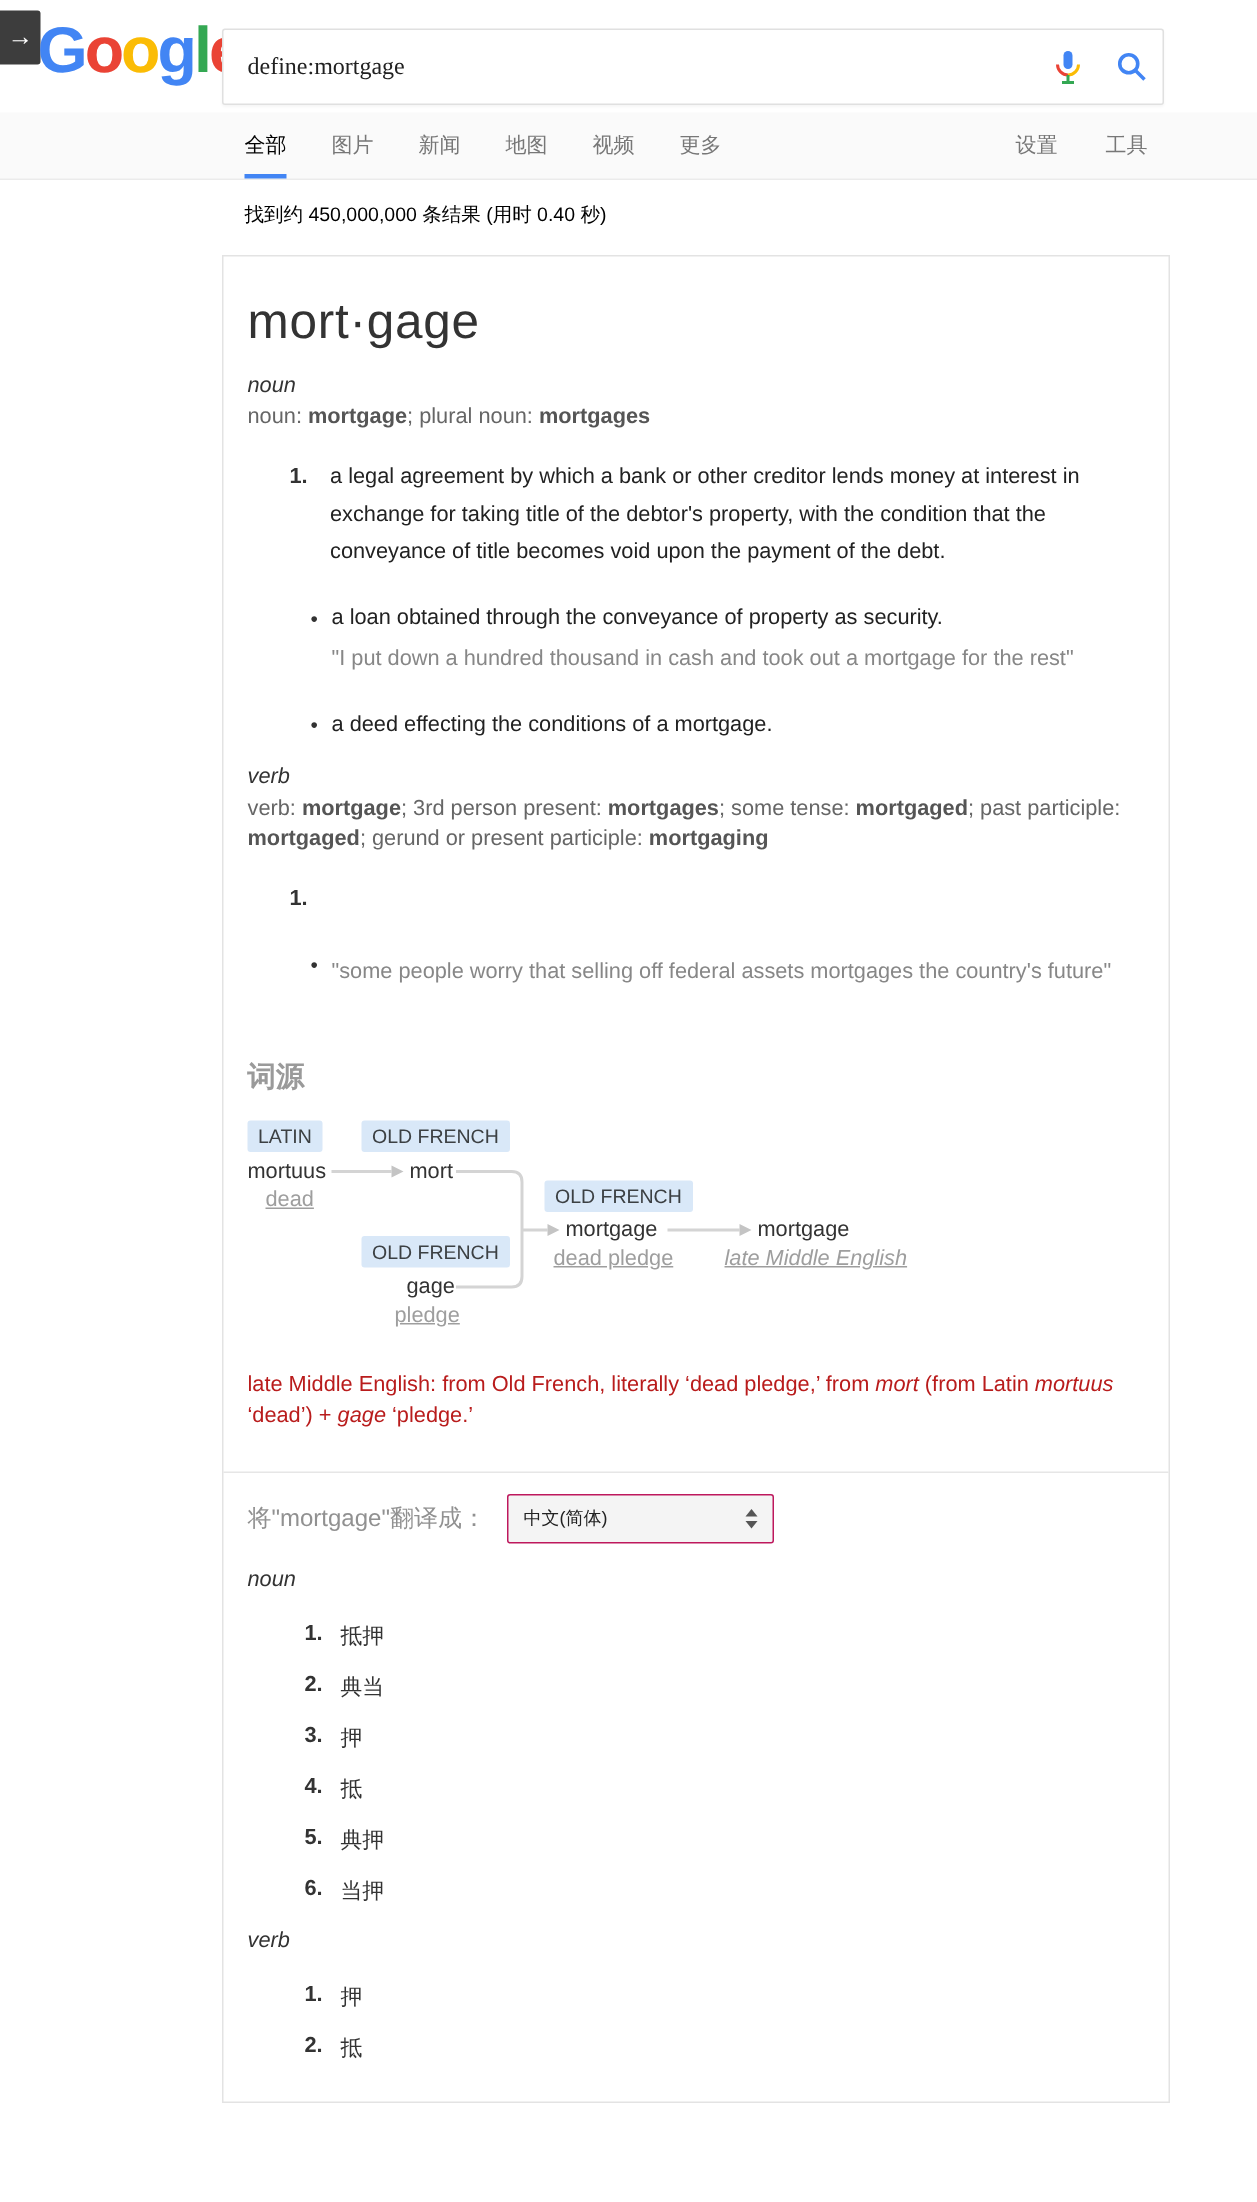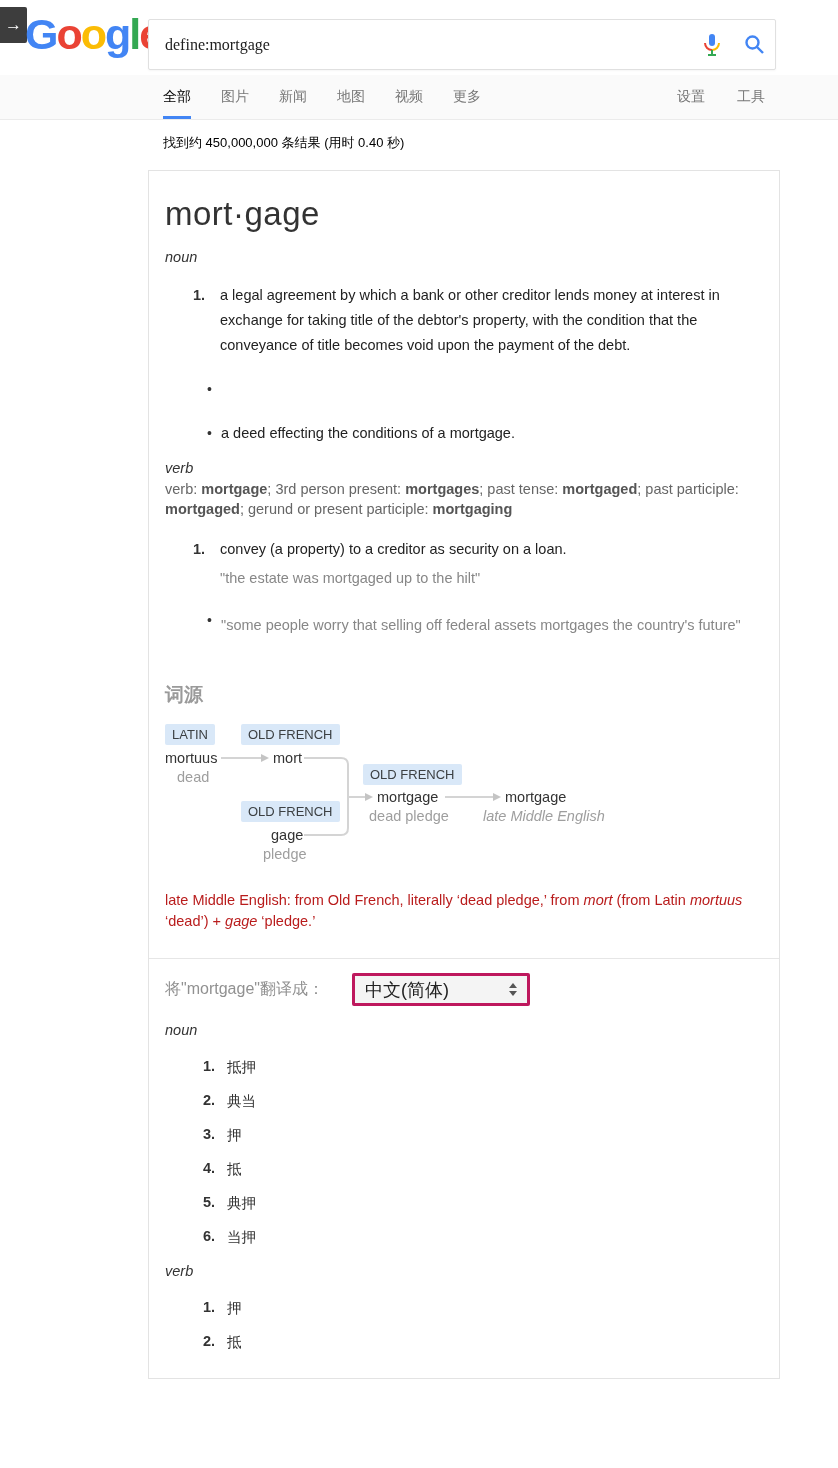--- a/index.html
+++ b/index.html
@@ -51,32 +51,32 @@
   .bullet-row { display:flex; }
   .bullet-dot { width:14px; color:#333; font-size:14px; line-height:22px; flex:none; }
   .bullet-text { font-size:14.5px; color:#222; line-height:22px; }
   
   .section-ety { padding:26px 16px 26px 16px; }
   .ety-heading { font-size:19px; color:#9a9a9a; font-weight:bold; }
   .ety-diagram { position:relative; height:150px; margin-top:16px; font-size:14.5px; }
   .chip { position:absolute; background:#d9e8f8; color:#3c4043; font-size:13px;
     padding:3px 7px; border-radius:2px; white-space:nowrap; }
   .ety-word { position:absolute; color:#333; white-space:nowrap; }
-  .ety-gloss { position:absolute; color:#9e9e9e; white-space:nowrap; }
+  .ety-gloss { position:absolute; color:#9e9e9e; white-space:nowrap;text-decoration:underline; }
   .ety-gloss.it { font-style:italic; }
   .ety-svg { position:absolute; left:0; top:0; }
   .ety-note { font-size:14.5px; color:#b91c1c; line-height:21px; margin-top:16px; max-width:600px; }
   .ety-note .it { font-style:italic; }
   
   .section-trans { border-top:1px solid #e6e6e6; padding:14px 16px 22px 16px; }
   .trans-head { display:flex; align-items:center; }
   .trans-label { font-size:16px; color:#919191; }
-  .lang-select { margin-left:28px; width:178px; height:33px; background:#f4f4f4;
-    border:3px solid #be185d; border-radius:2px; display:flex; align-items:center;
-    justify-content:space-between; padding:0 10px; font-size:18px; color:#222; cursor:pointer; }
+  .lang-select { margin-left:14px; width:178px; height:33px; background:#f4f4f4;
+    border:1px solid #be185d; border-radius:2px; display:flex; align-items:center;
+    justify-content:space-between; padding:0 10px; font-size:12px; color:#222; cursor:pointer; }
   .spinner { display:flex; flex-direction:column; align-items:center; line-height:0; }
   .spinner span { width:0; height:0; border-left:4px solid transparent; border-right:4px solid transparent; }
   .spinner .up { border-bottom:5px solid #555; margin-bottom:3px; }
   .spinner .down { border-top:5px solid #555; }
   .trans-pos { font-style:italic; font-size:14.5px; color:#333; margin-top:16px; }
   .trans-list { margin:20px 0 4px 38px; }
   .trans-item { display:flex; margin-bottom:15px; }
   .trans-num { font-weight:bold; color:#333; font-size:14.5px; width:24px; flex:none; }
   .trans-text { font-size:14.5px; color:#333; }
 </style>
@@ -125,50 +125,51 @@
 
 <div class="stats">找到约 450,000,000 条结果  (用时 0.40 秒)</div>
 
 <div class="main-col">
   <div class="card">
 
     <div class="section-dict">
       <h1 class="word-title">mort·gage</h1>
 
       <div class="pos">noun</div>
+      <div class="forms"><span>noun: </span><span class="b">mortgage</span><span>; plural noun: </span><span class="b">mortgages</span></div>
 
       <div class="def-block">
         <div class="def-row">
           <div class="def-num">1.</div>
           <div class="def-text">a legal agreement by which a bank or other creditor lends money at interest in exchange for taking title of the debtor's property, with the condition that the conveyance of title becomes void upon the payment of the debt.</div>
         </div>
       </div>
 
       <div class="bullet-block">
         <div class="bullet-row">
           <div class="bullet-dot">•</div>
+          <div>
+            <div class="bullet-text">a loan obtained through the conveyance of property as security.</div>
+            <div class="quote">"I put down a hundred thousand in cash and took out a mortgage for the rest"</div>
+          </div>
         </div>
       </div>
       <div class="bullet-block" style="margin-top:22px;">
         <div class="bullet-row">
           <div class="bullet-dot">•</div>
           <div class="bullet-text">a deed effecting the conditions of a mortgage.</div>
         </div>
       </div>
 
       <div class="pos">verb</div>
-      <div class="forms"><span>verb: </span><span class="b">mortgage</span><span>; 3rd person present: </span><span class="b">mortgages</span><span>; past tense: </span><span class="b">mortgaged</span><span>; past participle: </span><span class="b">mortgaged</span><span>; gerund or present participle: </span><span class="b">mortgaging</span></div>
+      <div class="forms"><span>verb: </span><span class="b">mortgage</span><span>; 3rd person present: </span><span class="b">mortgages</span><span>; some tense: </span><span class="b">mortgaged</span><span>; past participle: </span><span class="b">mortgaged</span><span>; gerund or present participle: </span><span class="b">mortgaging</span></div>
 
       <div class="def-block">
         <div class="def-row">
           <div class="def-num">1.</div>
-          <div>
-            <div class="def-text">convey (a property) to a creditor as security on a loan.</div>
-            <div class="quote">"the estate was mortgaged up to the hilt"</div>
-          </div>
         </div>
       </div>
 
       <div class="bullet-block" style="margin-bottom:10px;">
         <div class="bullet-row">
           <div class="bullet-dot">•</div>
           <div>
             <div class="quote">"some people worry that selling off federal assets mortgages the country's future"</div>
           </div>
         </div>

